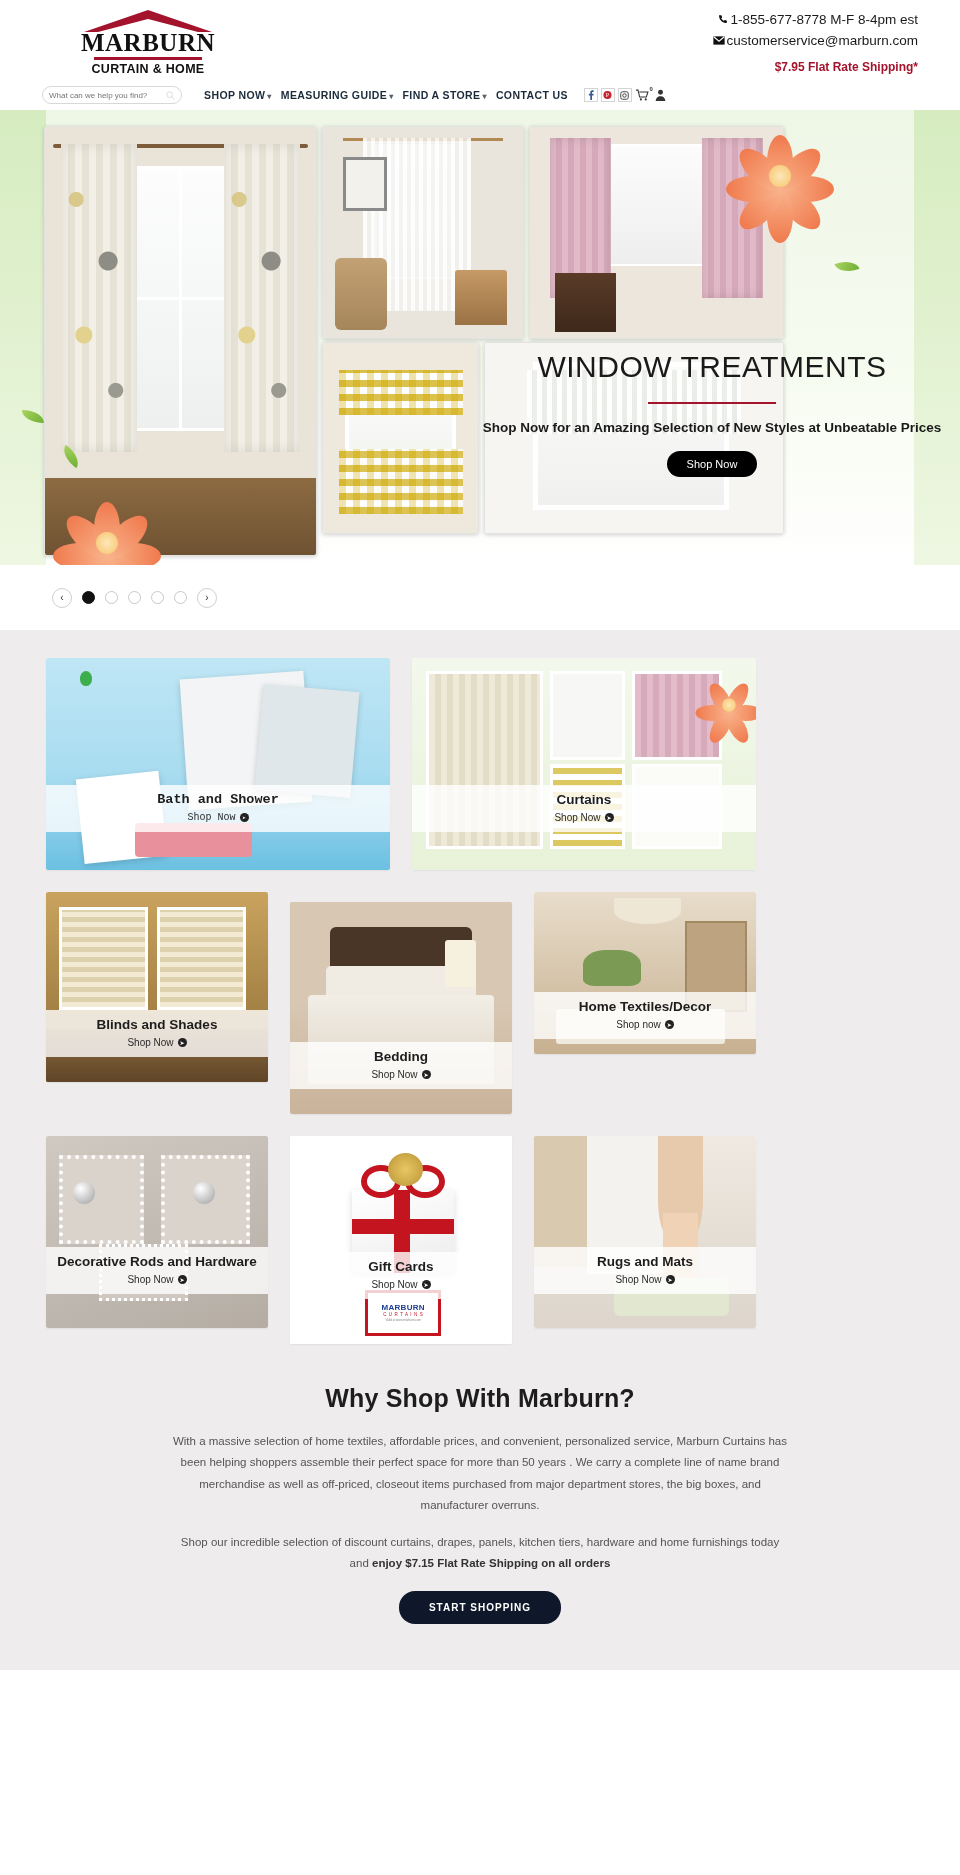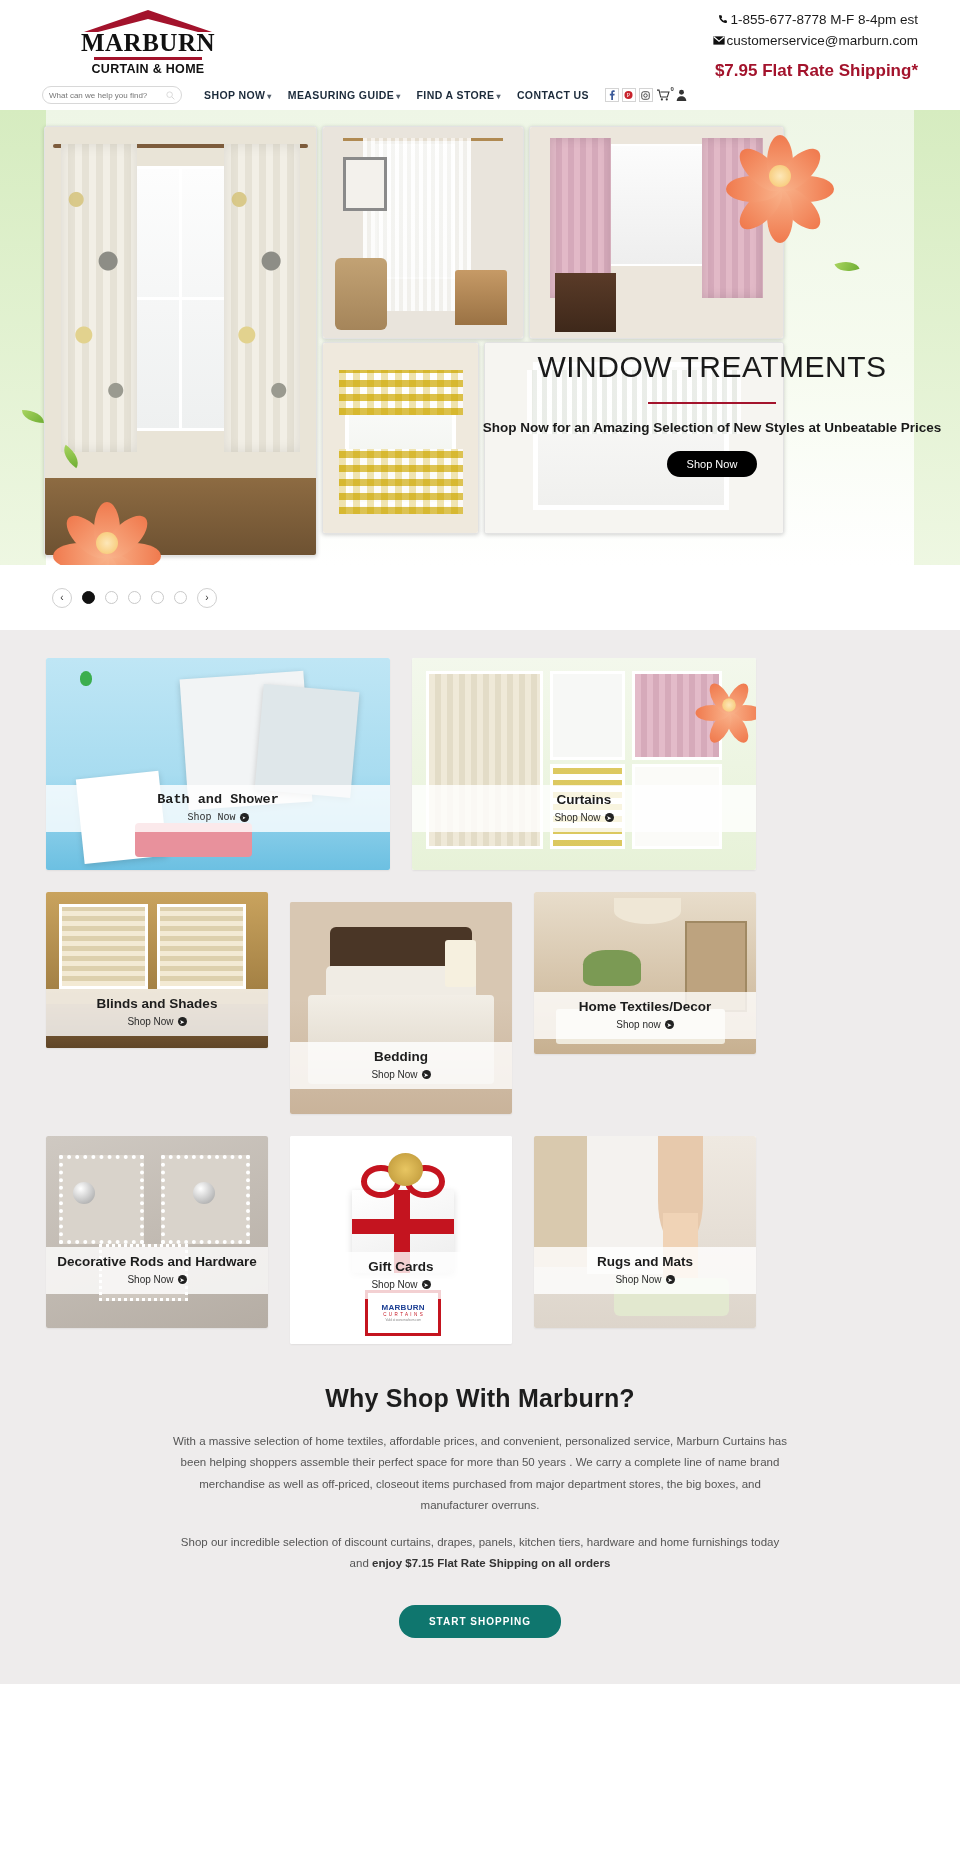--- a/index.html
+++ b/index.html
@@ -53,21 +53,21 @@
     position: absolute;
     right: 42px;
     top: 10px;
     text-align: right;
     font-size: 13.5px;
     line-height: 1.55;
     color: #1a1a1a;
   }
   .contact .ship {
     color: #a3132c;
-    font-size: 17px;
+    font-size: 12px;
     font-weight: bold;
     margin-top: 6px;
     display: block;
   }
   .ic { display:inline-block; margin-right:1px; vertical-align: -1px; }
 
   
   .navbar {
     position: absolute;
     left: 0; right: 0;
@@ -93,21 +93,21 @@
     font-size: 8px;
     color: #aaa;
     width: 118px;
     font-family: "Liberation Sans", sans-serif;
   }
   .search-icon { width: 9px; height: 9px; opacity:.45; }
 
   .nav-links {
     display: flex;
     align-items: center;
-    gap: 16px;
+    gap: 9px;
     margin-left: 22px;
   }
   .nav-links a {
     font-size: 10.5px;
     font-weight: bold;
     letter-spacing: 0.4px;
     color: #1b2a3a;
     text-decoration: none;
     white-space: nowrap;
   }
@@ -372,22 +372,22 @@
   .why h2 {
     font-size: 25px; font-weight: bold; color:#1d1d1d; letter-spacing:.2px;
     margin-bottom: 18px;
   }
   .why p {
     font-size: 11.5px; line-height: 1.85; color:#555;
     width: 620px; margin: 0 auto 16px auto;
   }
   .why p b { color:#333; }
   .start-btn {
-    margin-top: 14px;
-    background:#0f766e; color:#fff; border:none;
+    margin-top: 0;
+    background:#0f172a; color:#fff; border:none;
     border-radius: 16px; font-size: 10px; font-weight:bold;
     letter-spacing: 1px; padding: 11px 30px; cursor:pointer;
     font-family: "Liberation Sans", sans-serif;
   }
 </style>
 </head>
 <body>
 
 <div class="header">
 
@@ -610,21 +610,21 @@
         <div class="ttl">Curtains</div>
         <div class="shop">
             <span>Shop Now</span>
             <span class="arrow-c">➤</span>
           </div>
       </div>
     </div>
   </div>
 
   <div class="row">
-    <div class="tile" style="width:222px;height:156px;padding-left:35px;">
+    <div class="tile" style="width:222px;height:190px;padding-left:35px;">
       <div class="art art-blinds">
         <div style="position:absolute;left:6%;top:8%;width:40%;height:54%;background:repeating-linear-gradient(0deg,#f3ead4 0 5px,#ddd0ad 5px 10px);border:3px solid #fff;"></div>
         <div style="position:absolute;left:50%;top:8%;width:40%;height:54%;background:repeating-linear-gradient(0deg,#f3ead4 0 5px,#ddd0ad 5px 10px);border:3px solid #fff;"></div>
         <div style="position:absolute;left:0;bottom:0;width:100%;height:28%;background:linear-gradient(180deg,#8d6b3f,#5f4527);"></div>
       </div>
       <div class="label-band" style="top:62%;">
         <div class="ttl">Blinds and Shades</div>
         <div class="shop">
             <span>Shop Now</span>
             <span class="arrow-c">➤</span>

